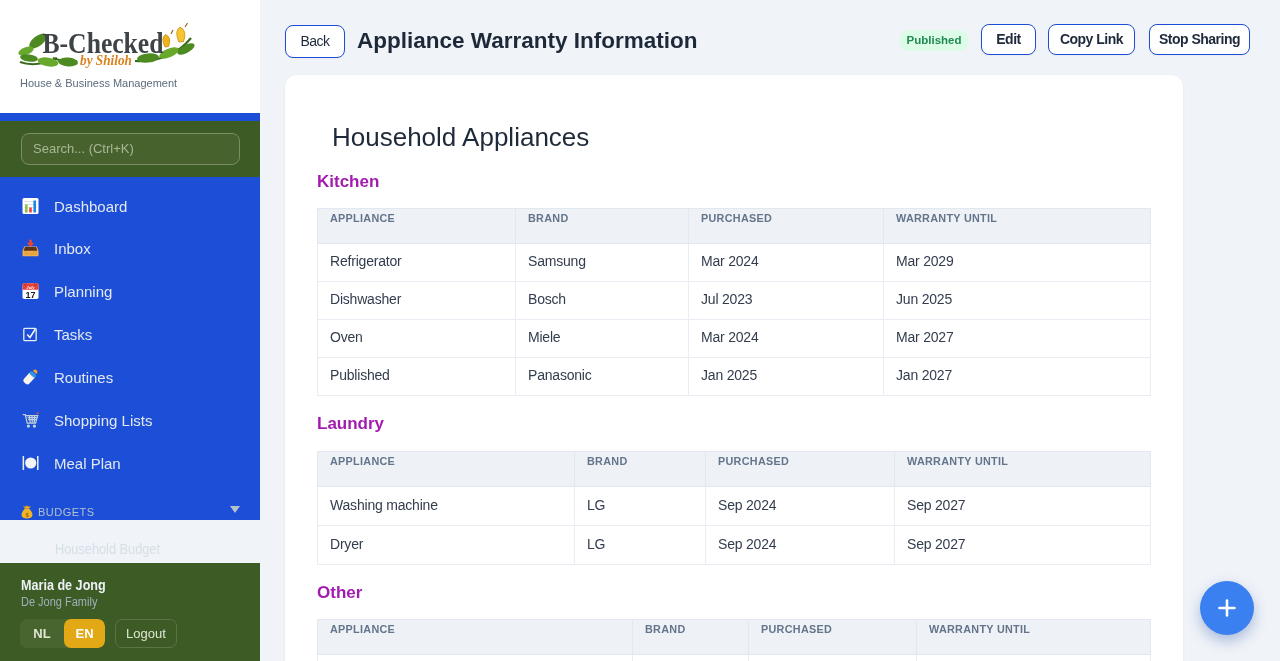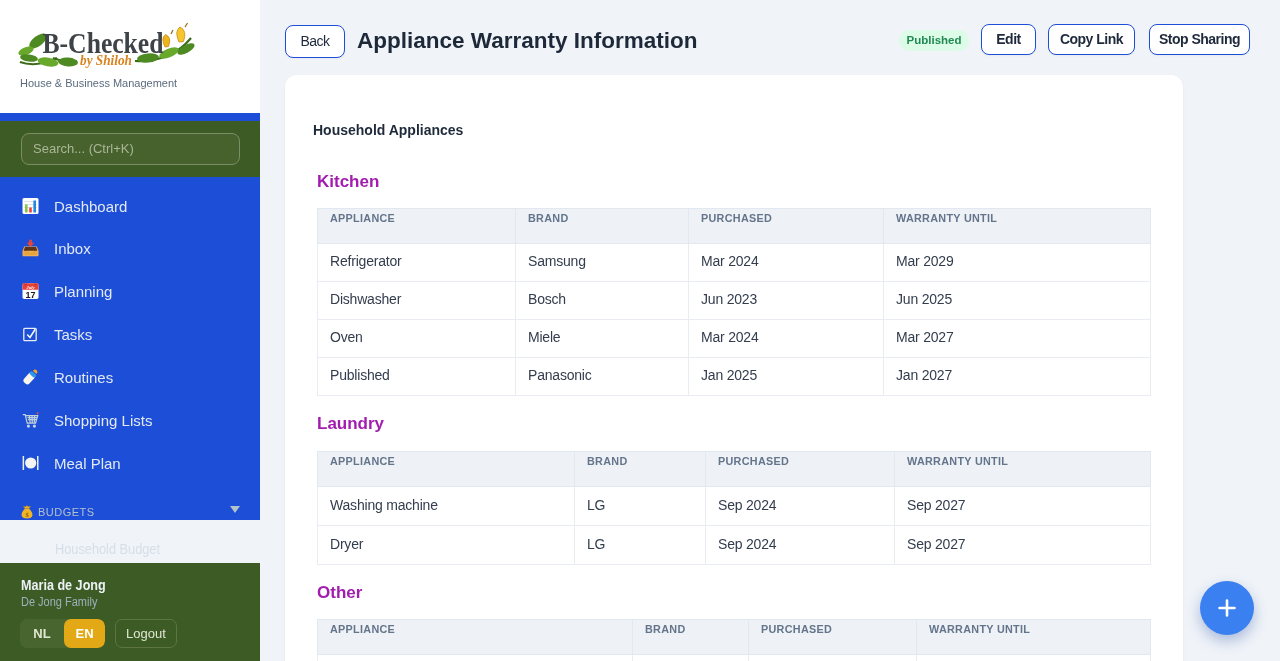--- a/index.html
+++ b/index.html
@@ -42,21 +42,21 @@
   #pageTitle { position:absolute; left:357px; top:28px; font-size:22.5px; font-weight:bold; color:#1d2939; }
   #badgePub { position:absolute; left:899px; top:30px; width:70px; height:21px; background:#dcfce7; border-radius:11px;
       color:#1f8a52; font-size:11.5px; font-weight:bold; text-align:center; line-height:21px; }
   #btnEdit  { left:981px;  top:24px; width:55px;  height:31px; line-height:29px; }
   #btnCopy  { left:1048px; top:24px; width:87px;  height:31px; line-height:29px; }
   #btnStop  { left:1149px; top:24px; width:101px; height:31px; line-height:29px; }
 
   
   #card { position:absolute; left:285px; top:75px; width:898px; height:600px; background:#fff; border-radius:12px;
       box-shadow:0 1px 3px rgba(16,24,40,.06); }
-  .h1 { position:absolute; left:28px; font-size:14px; font-weight:bold; color:#1e2a3a; }
+  .h1 { position:absolute; left:47px; font-size:26px; font-weight:normal; color:#1e2a3a; }
   .h2 { position:absolute; left:32px; font-size:17px; font-weight:bold; color:#a21caf; }
 
   table { border-collapse:collapse; table-layout:fixed; width:833px; }
   .tbl { position:absolute; left:32px; }
   th { background:#eef2f7; color:#64748b; font-size:10.8px; font-weight:bold; letter-spacing:.3px;
        text-align:left; padding:0 0 16px 12px; height:35px; border:1px solid #e2e8f0; }
   .t39 td { height:39px; }
   td { color:#333d4d; font-size:14px; letter-spacing:-0.2px; text-align:left; padding:0 0 3px 12px; height:38px; border:1px solid #e9edf3; }
 
   
@@ -230,21 +230,21 @@
             </tr>
         <tr>
               <td>Refrigerator</td>
               <td>Samsung</td>
               <td>Mar 2024</td>
               <td>Mar 2029</td>
             </tr>
         <tr>
               <td>Dishwasher</td>
               <td>Bosch</td>
-              <td>Jun 2023</td>
+              <td>Jul 2023</td>
               <td>Jun 2025</td>
             </tr>
         <tr>
               <td>Oven</td>
               <td>Miele</td>
               <td>Mar 2024</td>
               <td>Mar 2027</td>
             </tr>
         <tr>
               <td>Published</td>

